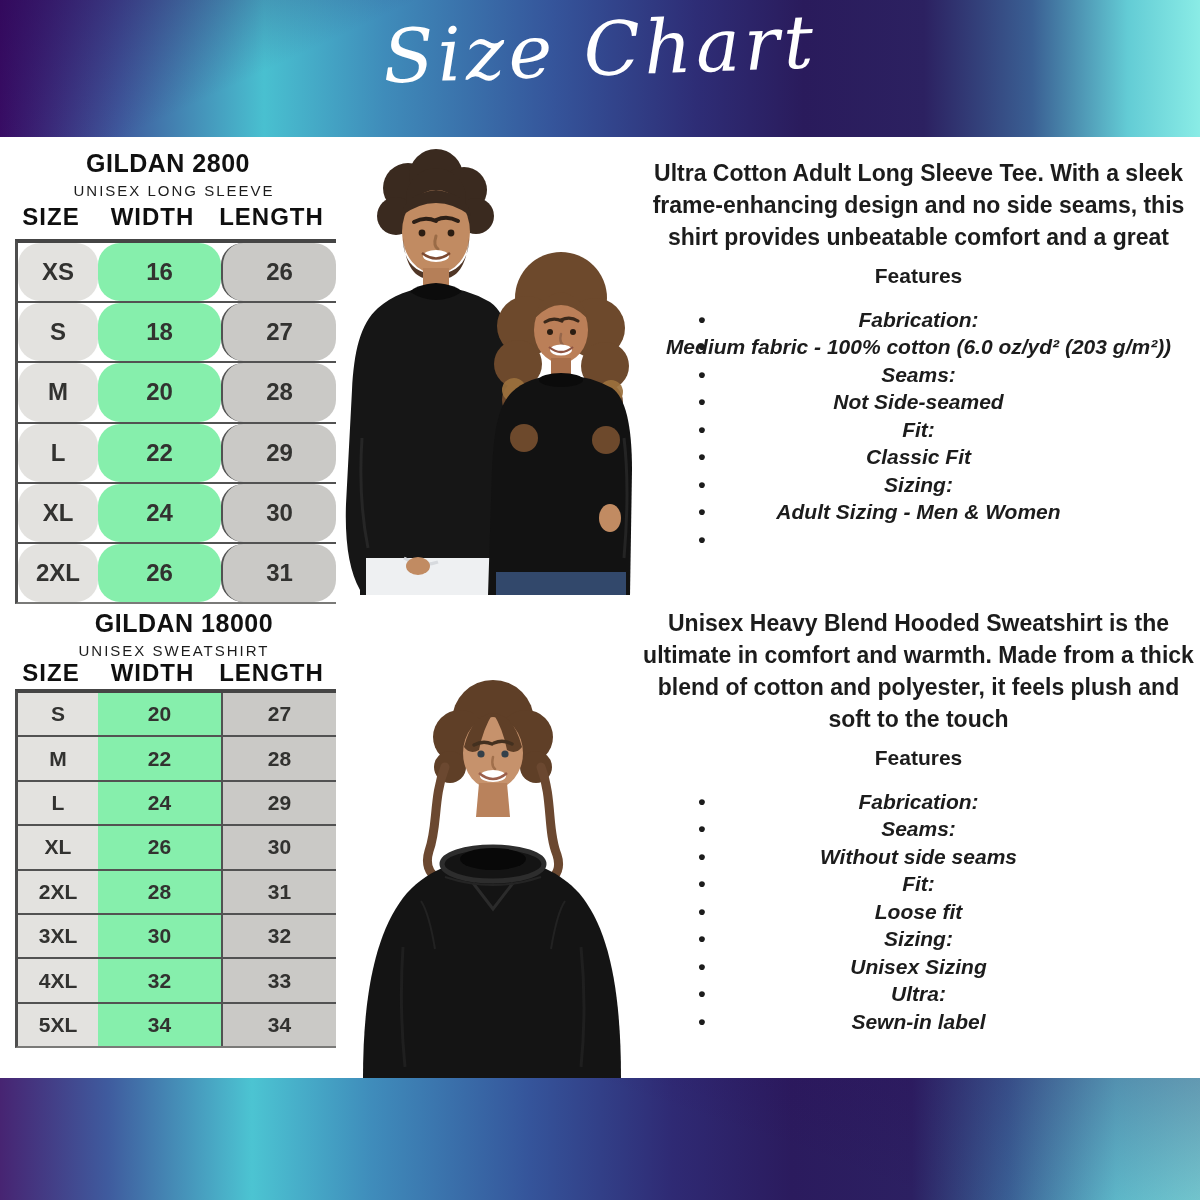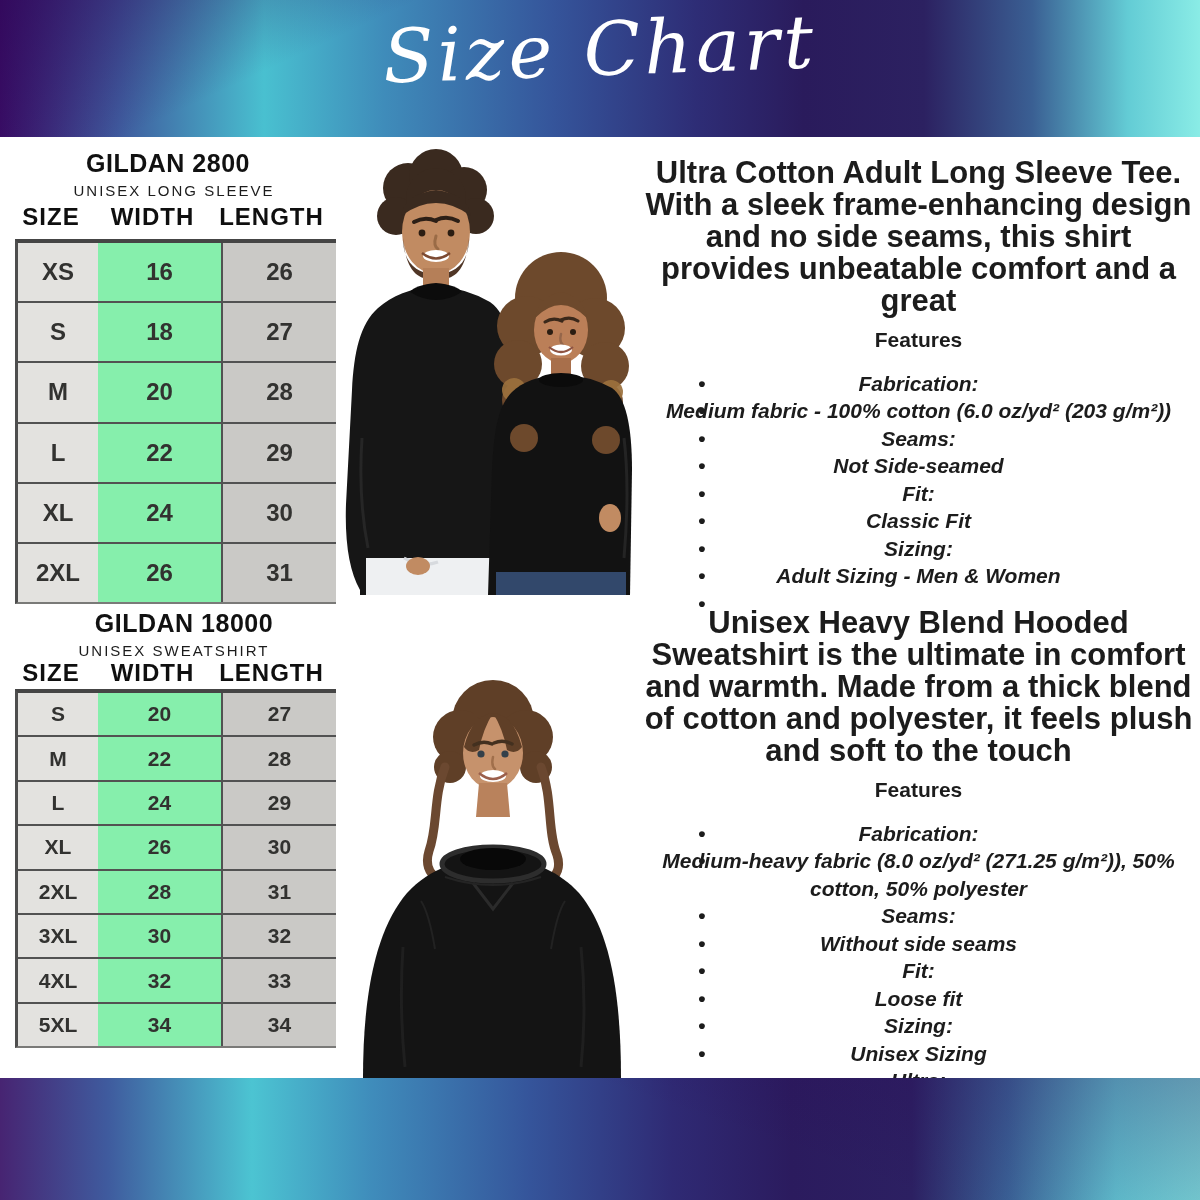--- a/index.html
+++ b/index.html
@@ -37,26 +37,26 @@
   .col-heads span{text-align:center;}
   .size-table{position:absolute;left:15px;width:318px;
     border-top:4px solid #454545;border-left:3px solid #4e4e4e;border-bottom:2px solid #7a7a78;}
   .size-table .tr{display:grid;grid-template-columns:80px 123px 115px;border-bottom:2.5px solid #525252;}
   .size-table .tr:last-child{border-bottom:none;}
   .size-table .td{display:flex;align-items:center;justify-content:center;
     color:#323230;font-weight:700;}
   .td.c-size{background:#e3e2df;}
   .td.c-width{background:#86efac;}
   .td.c-length{background:#cac9c6;border-left:2.5px solid #525252;}
-  .t1 .tr{height:58.2px;} .t1 .td{font-size:24px;}
+  .t1 .tr{height:58.2px;} .t1 .td{font-size:24px;border-radius:22px;}
   .t2 .tr{height:42.4px;} .t2 .td{font-size:21px;}
 
   
   .desc{position:absolute;left:640px;width:557px;color:#1c1c1c;text-align:center;}
-  .desc p{margin:0;font-size:31px;font-weight:700;line-height:32px;}
+  .desc p{margin:0;font-size:23px;font-weight:700;line-height:32px;}
   .features-heading{margin-top:9px;font-size:21px;font-weight:700;line-height:27.5px;}
   .features{list-style:none;margin:16px;padding:0;font-style:italic;}
   .features li{position:relative;font-size:21px;font-weight:700;line-height:27.5px;min-height:27.5px;}
   .features li::before{content:"\2022";position:absolute;left:42px;top:0;font-size:21px;color:#1c1c1c;}
 
   
   .photo{position:absolute;}
   .photo svg{display:block;}
 </style>
 </head>
@@ -307,21 +307,20 @@
     </svg>
   </div>
 
   <div class="desc" style="top:607px;">
     <p>Unisex Heavy Blend Hooded Sweatshirt is the ultimate in comfort and warmth. Made from a thick blend of cotton and polyester, it feels plush and soft to the touch</p>
     <div class="features-heading">Features</div>
     <ul class="features">
 
         <li>Fabrication:</li>
 
-        <li>Medium-heavy fabric (8.0 oz/yd² (271.25 g/m²)), 50% cotton, 50% polyester</li>
 
         <li>Seams:</li>
 
         <li>Without side seams</li>
 
         <li>Fit:</li>
 
         <li>Loose fit</li>
 
         <li>Sizing:</li>

